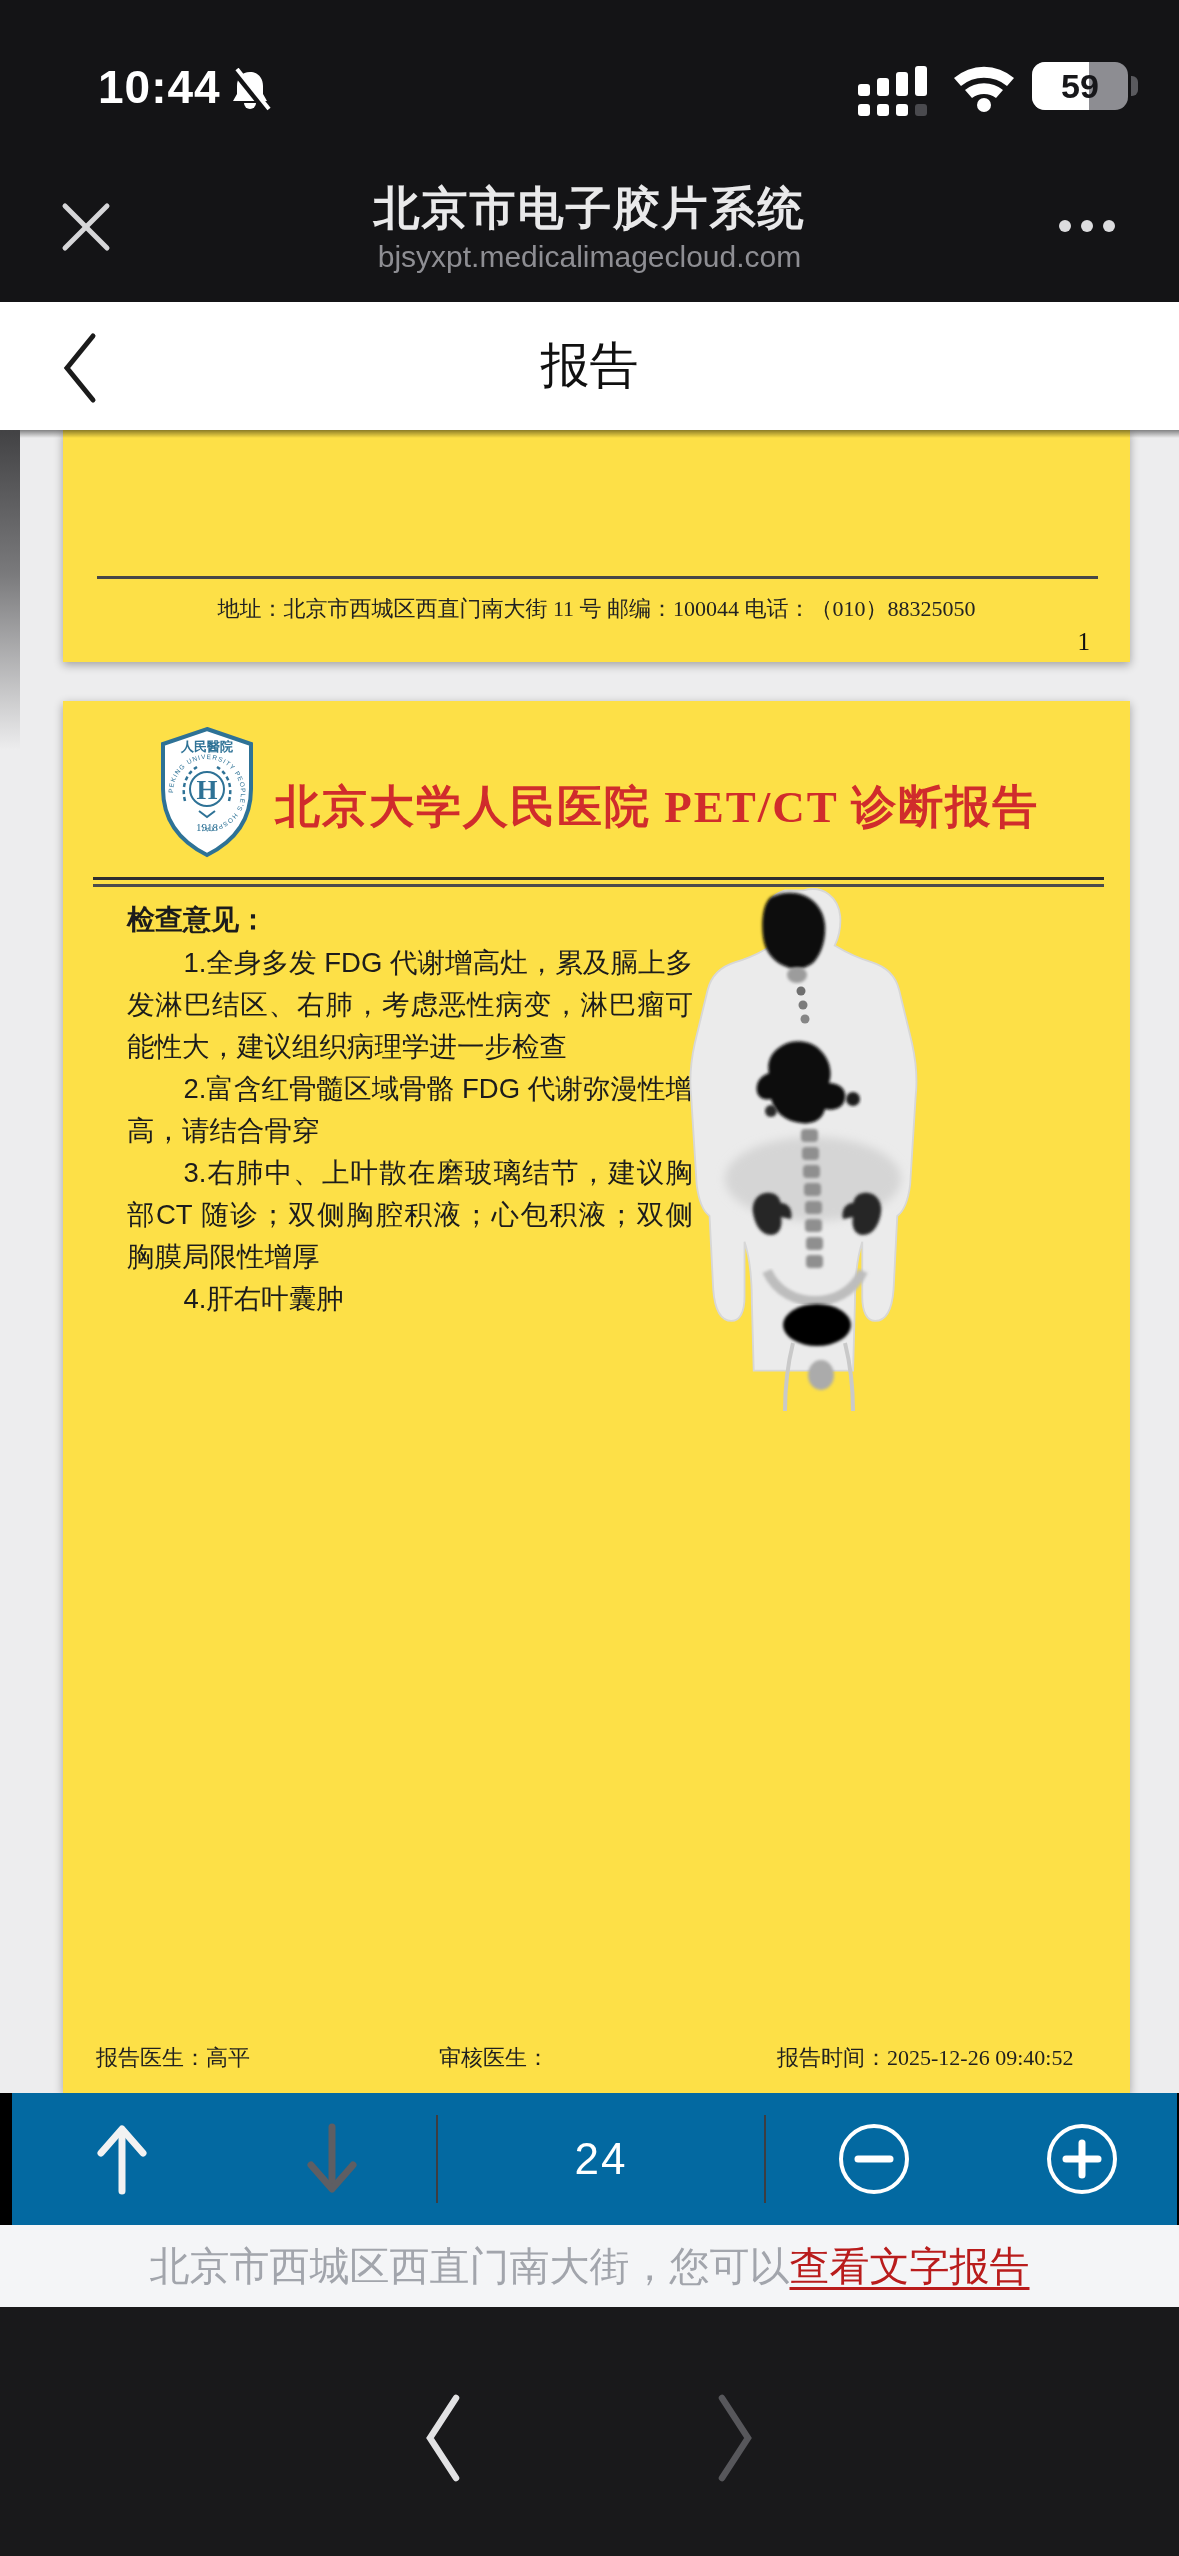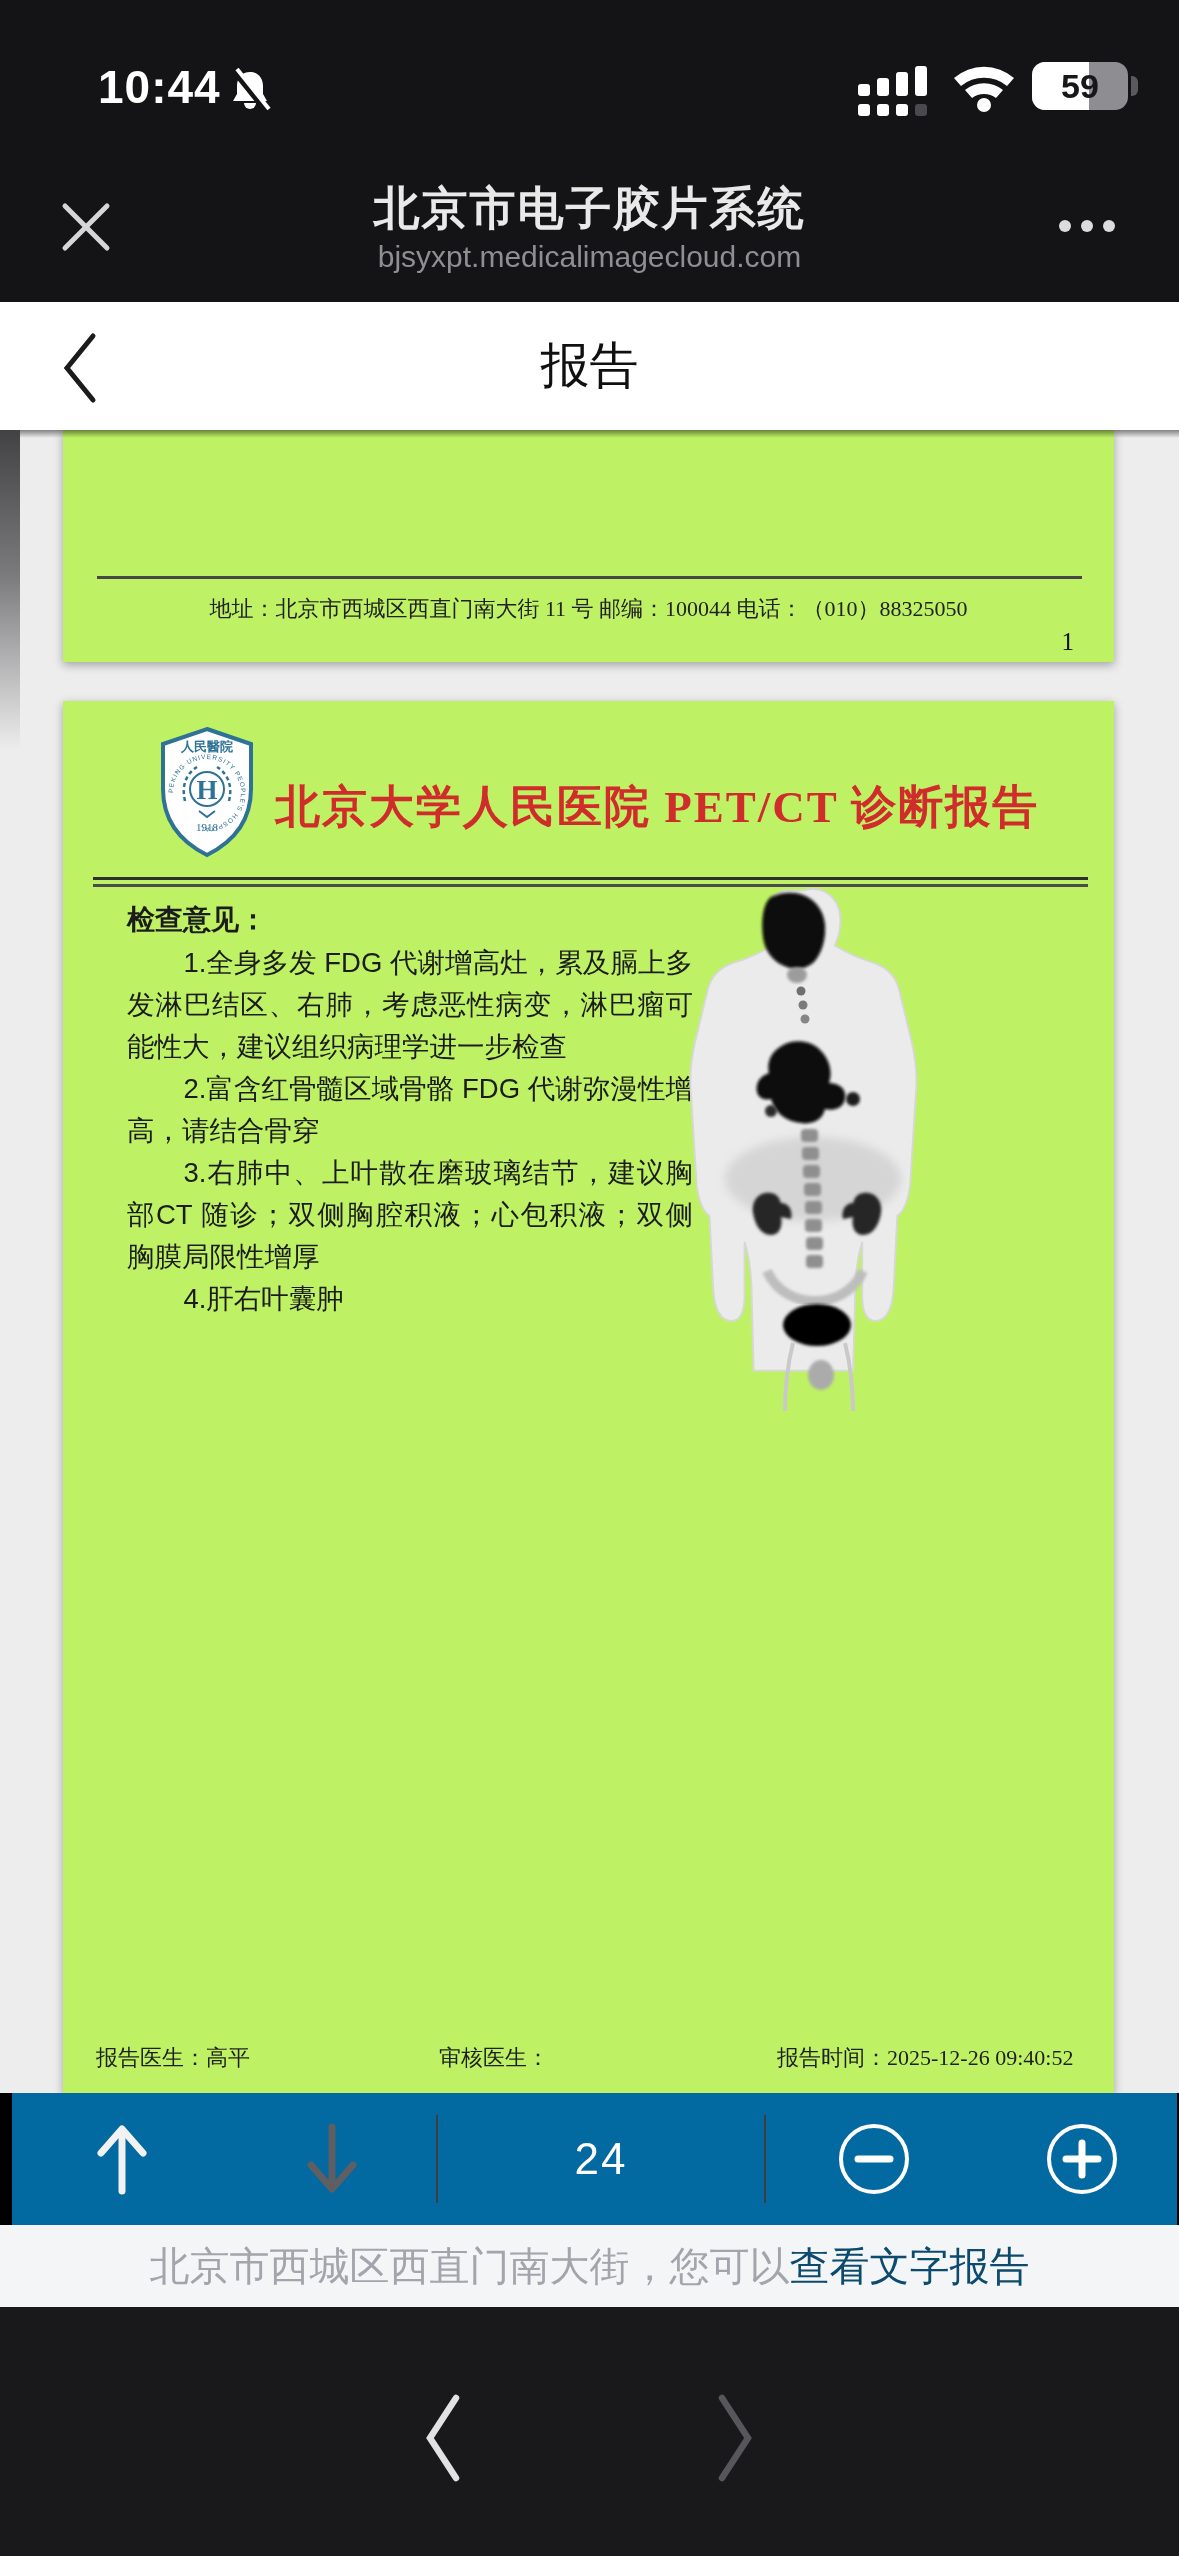--- a/index.html
+++ b/index.html
@@ -30,21 +30,21 @@
   .nav-back{position:absolute;left:40px;top:28px;width:80px;height:76px;background:none;border:0;padding:0;cursor:pointer;}
   .nav-title{position:absolute;left:0;top:0;width:100%;height:128px;display:flex;align-items:center;justify-content:center;
              font-size:49px;color:#101010;}
 
   
   .viewer{position:absolute;left:0;top:430px;width:1179px;height:1663px;background:#ededee;overflow:hidden;}
   .viewer::after{content:"";position:absolute;left:0;top:0;width:100%;height:8px;
                  background:linear-gradient(rgba(0,0,0,.45),rgba(0,0,0,0));}
   .viewer::before{content:"";position:absolute;left:0;top:0;width:20px;height:320px;z-index:1;
                   background:linear-gradient(180deg,#424244 0%,#7a7a7c 45%,rgba(130,130,132,0) 100%);}
-  .page{position:absolute;background:#bef264;box-shadow:0 3px 9px rgba(0,0,0,.32);}
+  .page{position:absolute;background:#fde047;box-shadow:0 3px 9px rgba(0,0,0,.32);padding-left:16px;}
   .page1{left:63px;top:0;width:1051px;height:232px;}
   .p1-rule{position:absolute;left:34px;right:32px;top:146px;border-top:3px solid #474747;}
   .p1-address{position:absolute;left:0;right:0;top:164px;text-align:center;
               font-family:"Liberation Serif",serif;font-size:22px;color:#222;}
   .p1-pageno{position:absolute;right:40px;top:198px;font-family:"Liberation Serif",serif;font-size:25px;color:#111;}
 
   .page2{left:63px;top:271px;width:1051px;height:1392px;overflow:hidden;}
   .logo{position:absolute;left:92px;top:24px;}
   .hosp-title{position:absolute;left:212px;top:76px;width:820px;font-family:"Liberation Serif",serif;
               font-size:45px;font-weight:bold;color:#d02c2c;letter-spacing:2px;white-space:nowrap;}
@@ -69,21 +69,21 @@
   .tb-div{position:absolute;top:22px;width:2px;height:88px;background:#3d3d41;}
   .tb-div1{left:424px;} .tb-div2{left:752px;}
   .tb-page{position:absolute;left:426px;top:0;width:326px;height:132px;display:flex;align-items:center;justify-content:center;
            font-size:44px;font-weight:300;color:#fff;letter-spacing:2px;}
   .tb-minus{left:806px;width:112px;}
   .tb-plus{left:1014px;width:112px;}
 
   
   .banner{position:absolute;left:0;top:2225px;width:1179px;height:82px;background:#f4f5f7;
           display:flex;align-items:center;justify-content:center;font-size:40px;color:#a2a5ac;}
-  .banner a{color:#0c4a6e;text-decoration-thickness:3px;text-underline-offset:7px;cursor:pointer;}
+  .banner a{color:#b91c1c;text-decoration:underline;text-decoration-thickness:3px;text-underline-offset:7px;cursor:pointer;}
 
   
   .bottombar{position:absolute;left:0;top:2307px;width:1179px;height:249px;background:#19191b;}
   .bb-btn{position:absolute;top:84px;width:90px;height:96px;background:none;border:0;padding:0;cursor:pointer;}
   .bb-back{left:398px;} .bb-fwd{left:690px;}
 </style>
 </head>
 <body>
 
 <div class="phone">

